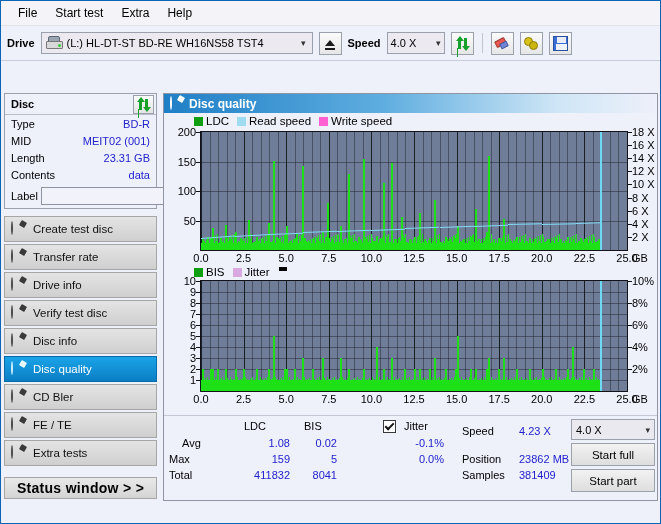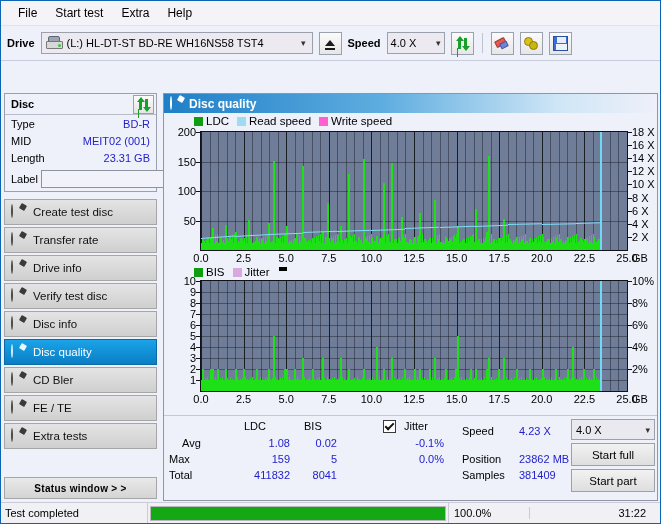--- a/index.html
+++ b/index.html
@@ -215,21 +215,21 @@
     border-color:#cdefff;
   }
   .ico-cdtest .m { position:absolute; right:-1px; top:-1px; width:6px;height:6px; background:#3a3a3a; border-radius:1px; transform:rotate(30deg); }
   .nav-btn.active .ico-cdtest .m { background:#e8f8ff; }
   #sidebar .spacer { flex: 1 1 auto; }
   #status-window-btn {
     height: 22px; margin-bottom: 2px;
     background: linear-gradient(#e9e9e9,#d4d4d4);
     border: 1px solid #a6a6a6;
     display:flex;align-items:center;justify-content:center;
-    font-size: 10px; font-weight:bold; letter-spacing:.3px;
+    font-size: 14px; font-weight:bold; letter-spacing:.3px;
   }
 
   
   #content {
     flex: 1 1 auto;
     margin: 1px 2px 0 3px;
     border: 1px solid #8f95a3;
     background: #eef0fa;
     display: flex; flex-direction: column;
     overflow: hidden;
@@ -404,20 +404,24 @@
           <span class="k">Type</span>
           <span class="v">BD-R</span>
         </div>
         <div class="disc-row">
           <span class="k">MID</span>
           <span class="v">MEIT02 (001)</span>
         </div>
         <div class="disc-row">
           <span class="k">Length</span>
           <span class="v">23.31 GB</span>
+        </div>
+        <div class="disc-row">
+          <span class="k">Contents</span>
+          <span class="v">data</span>
         </div>
         <div id="label-row">
           <span class="k">Label</span>
           <input id="label-input" type="text" value="" style="">
           <div id="label-btn">
               <span class="ico-cd"></span>
             </div>
         </div>
       </div>
 
@@ -1435,25 +1439,14 @@
         <div id="speed-select2" style="left:407px; top:3px;">
           <span>4.0 X</span>
           <span class="dchev">▾</span>
         </div>
         <div class="act-btn" style="left:407px; top:27px;">Start full</div>
         <div class="act-btn" style="left:407px; top:53px;">Start part</div>
       </div>
     </div>
   </div>
 
-  <div id="statusbar">
-    <span id="sb-text">Test completed</span>
-    <div id="sb-progress-cell">
-      <div id="sb-progress">
-          <div class="fill" style="width: 100%;"></div>
-        </div>
-    </div>
-    <span id="sb-pct">100.0%</span>
-    <span id="sb-time">31:22</span>
-    <span id="sb-grip"></span>
-  </div>
 
 </div>
 
 </body></html>

